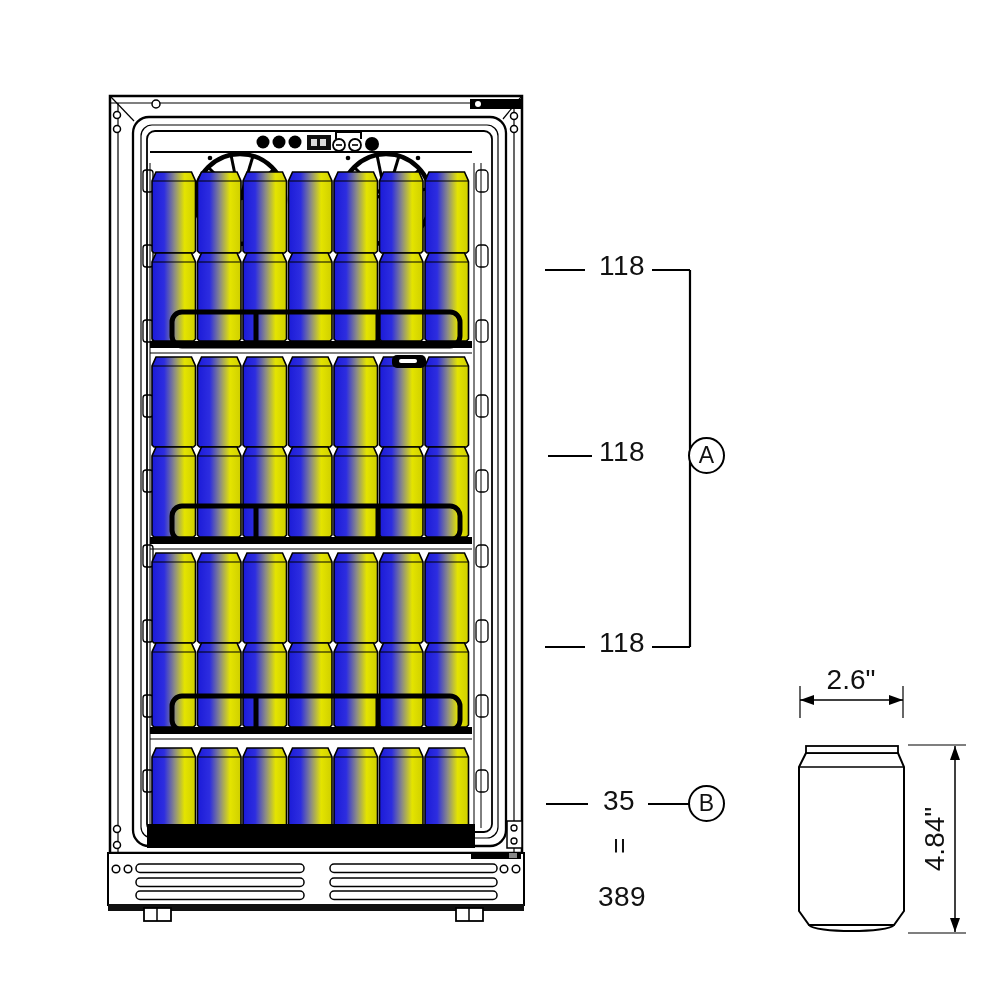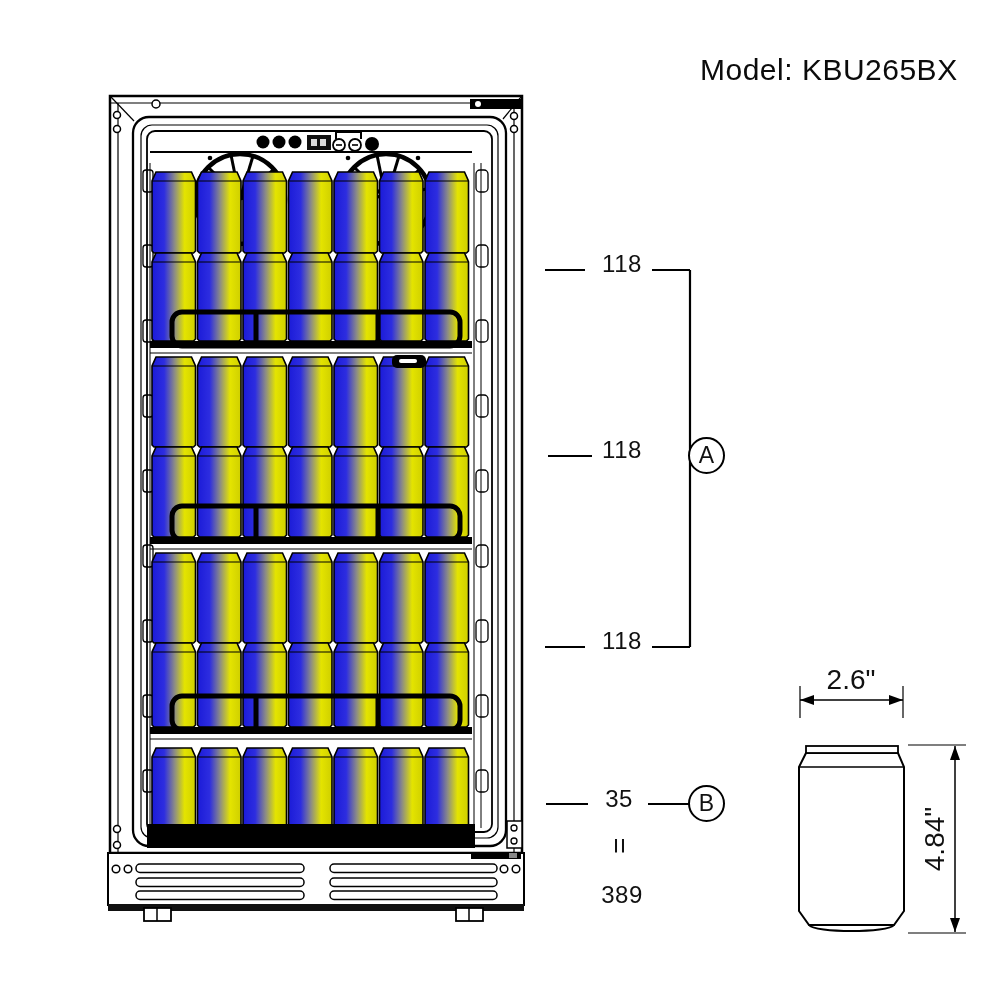--- a/index.html
+++ b/index.html
@@ -1,19 +1,19 @@
 <!DOCTYPE html>
 <html><head>
 <meta charset="utf-8">
 <style>
   html,body{margin:0;padding:0;background:#fff;}
   .stage{position:relative;width:1000px;height:1000px;background:#fff;overflow:hidden;
          font-family:"Liberation Sans",sans-serif;color:#111;}
   .stage svg{position:absolute;left:0;top:0;}
-  .lbl{position:absolute;font-size:24px;line-height:1;text-align:center;color:#111;
+  .lbl{position:absolute;font-size:28px;line-height:1;text-align:center;color:#111;
        white-space:nowrap;letter-spacing:0.5px;}
   .title{position:absolute;left:700px;top:53px;font-size:30px;letter-spacing:0.5px;
          white-space:nowrap;color:#0b0b0b;}
   .balloon{position:absolute;width:37px;height:37px;border:2.3px solid #000;border-radius:50%;
            background:#fff;display:flex;align-items:center;justify-content:center;
            font-size:23px;box-sizing:border-box;}
   .eq{transform:rotate(90deg);font-size:28px;}
   .vlabel{position:absolute;left:870px;top:823px;width:130px;text-align:center;
           transform:rotate(-90deg);font-size:28px;white-space:nowrap;}
   .wlabel{position:absolute;left:806px;top:664px;width:90px;text-align:center;
@@ -296,21 +296,20 @@
       <line x1="799" y1="767" x2="904" y2="767" stroke-width="1.5"></line>
       <path d="M809 925 C814 933 889 933 894 925" stroke-width="1.8" fill="none"></path>
       <line x1="908" y1="745" x2="966" y2="745" stroke-width="1.2"></line>
       <line x1="908" y1="933" x2="966" y2="933" stroke-width="1.2"></line>
       <line x1="955" y1="746" x2="955" y2="932" stroke-width="1.5"></line>
       <polygon points="955,746 950,760 960,760" fill="#000" stroke="none"></polygon>
       <polygon points="955,932 950,918 960,918" fill="#000" stroke="none"></polygon>
     </g>
   </svg>
 
-  <div class="title">Model: KBU265BX</div>
 
   <div class="lbl" style="left:587px;top:252px;width:70px;">118</div>
   <div class="lbl" style="left:587px;top:438px;width:70px;">118</div>
   <div class="lbl" style="left:587px;top:629px;width:70px;">118</div>
   <div class="balloon" style="left:688px;top:437px;">A</div>
 
   <div class="lbl" style="left:584px;top:787px;width:70px;">35</div>
   <div class="balloon" style="left:688px;top:785px;">B</div>
   <div class="lbl eq" style="left:602px;top:832px;width:34px;">=</div>
   <div class="lbl" style="left:587px;top:866px;width:70px;margin-top:17px;">389</div>

